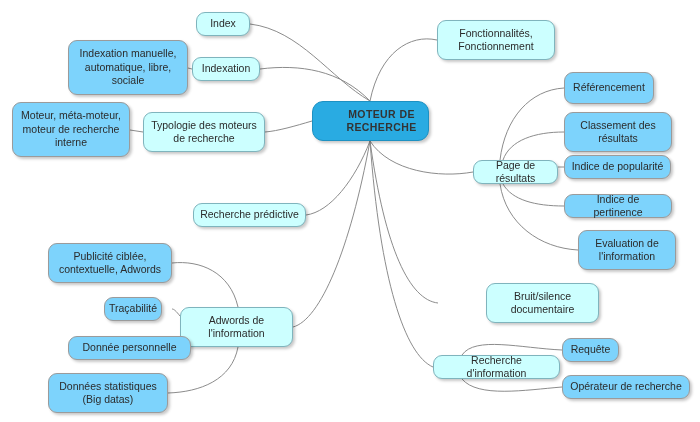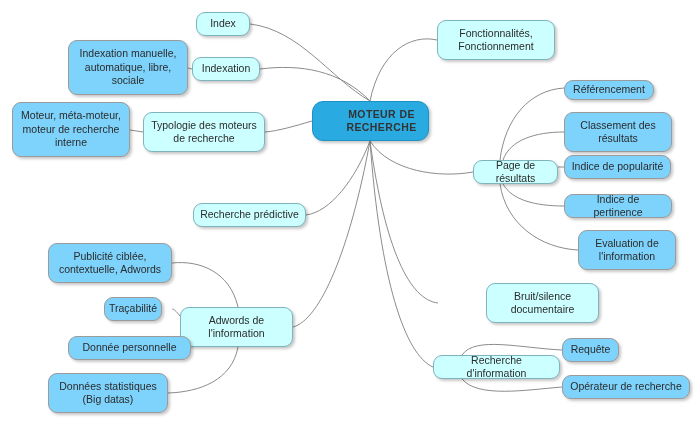--- a/index.html
+++ b/index.html
@@ -107,21 +107,21 @@
 l'information</div>
       <div class="node node-gray" style="left: 48px; top: 243px; width: 124px; height: 40px;">Publicité ciblée,
 contextuelle, Adwords</div>
       <div class="node node-gray" style="left: 104px; top: 297px; width: 58px; height: 24px;">Traçabilité</div>
       <div class="node node-gray" style="left: 68px; top: 336px; width: 123px; height: 24px;">Donnée personnelle</div>
       <div class="node node-gray" style="left: 48px; top: 373px; width: 120px; height: 40px;">Données statistiques
 (Big datas)</div>
       <div class="node node-cyan" style="left: 437px; top: 20px; width: 118px; height: 40px;">Fonctionnalités,
 Fonctionnement</div>
       <div class="node node-cyan" style="left: 473px; top: 160px; width: 85px; height: 24px;">Page de résultats</div>
-      <div class="node node-gray" style="left: 564px; top: 80px; width: 90px; height: 20px; text-align: right;">Référencement</div>
+      <div class="node node-gray" style="left: 564px; top: 72px; width: 90px; height: 32px; text-align: right;">Référencement</div>
       <div class="node node-gray" style="left: 564px; top: 112px; width: 108px; height: 40px;">Classement des
 résultats</div>
       <div class="node node-gray" style="left: 564px; top: 155px; width: 107px; height: 24px;">Indice de popularité</div>
       <div class="node node-gray" style="left: 564px; top: 194px; width: 108px; height: 24px;">Indice de pertinence</div>
       <div class="node node-gray" style="left: 578px; top: 230px; width: 98px; height: 40px;">Evaluation de
 l'information</div>
       <div class="node node-cyan" style="left: 438px; top: 283px; width: 113px; height: 40px; margin-left: 48px;">Bruit/silence
 documentaire</div>
       <div class="node node-cyan" style="left: 433px; top: 355px; width: 127px; height: 24px;">Recherche d'information</div>
       <div class="node node-gray" style="left: 562px; top: 338px; width: 57px; height: 24px;">Requête</div>

